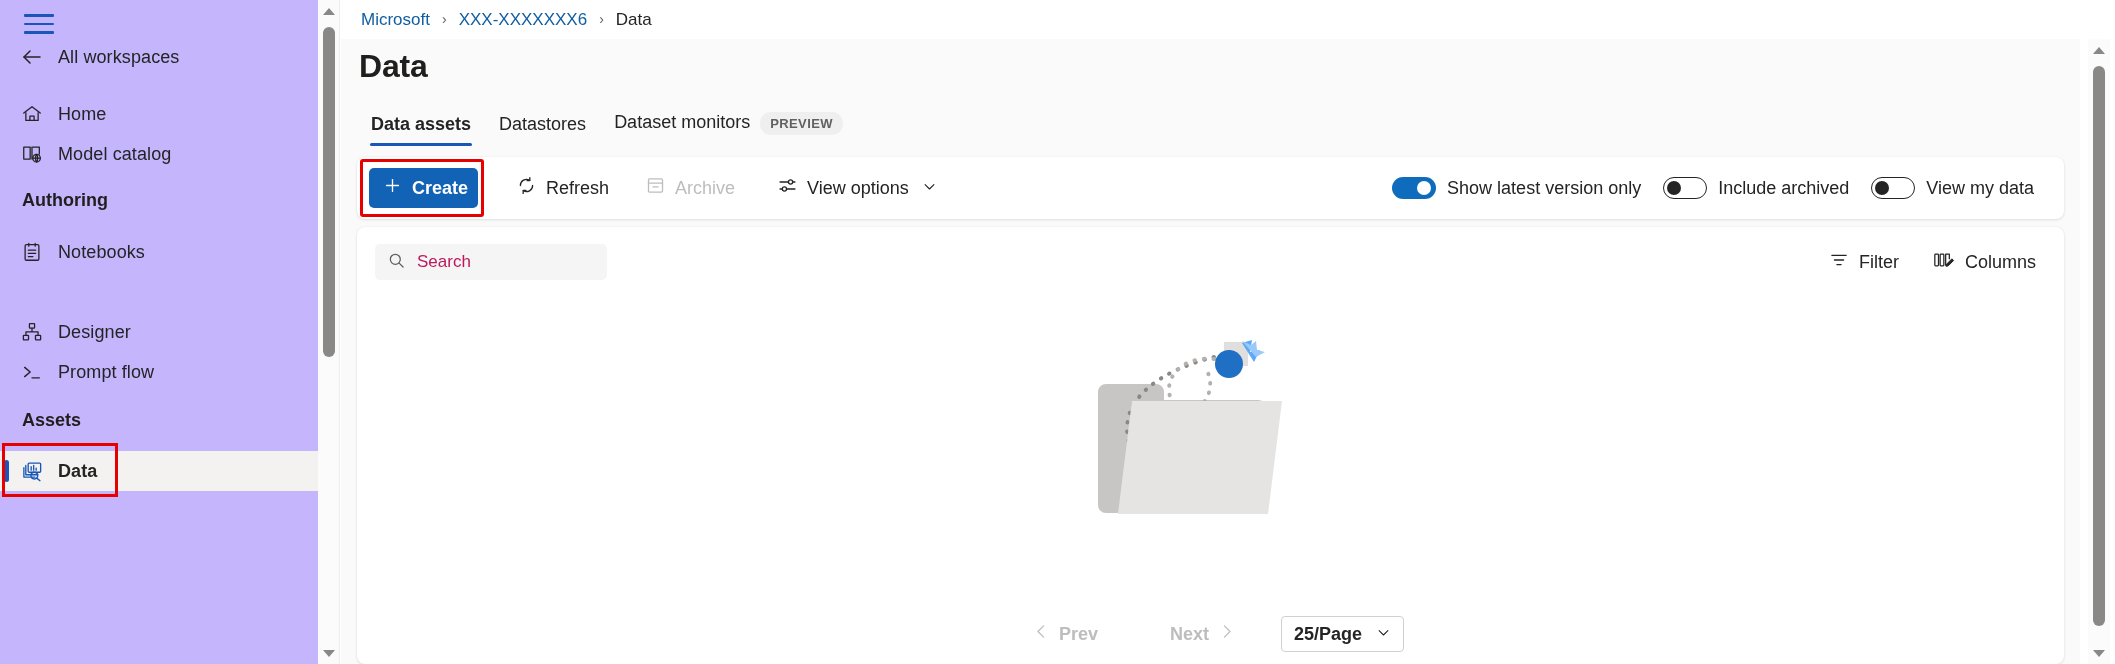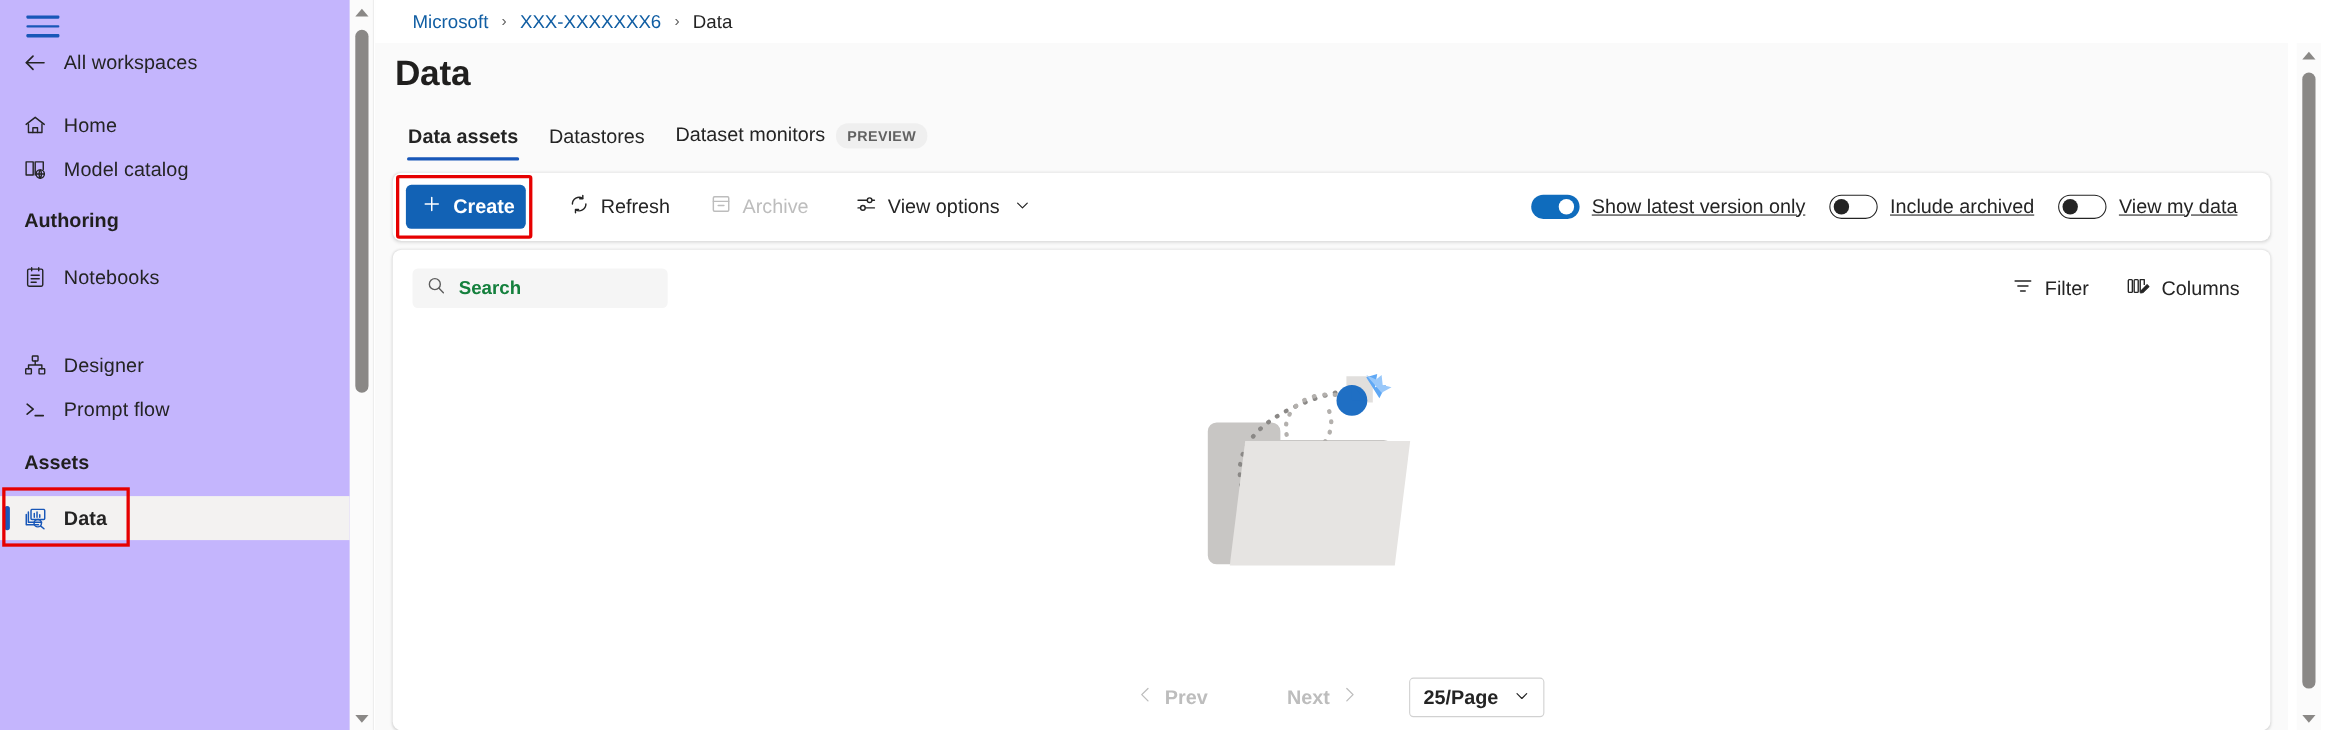--- a/index.html
+++ b/index.html
@@ -62,21 +62,21 @@
     position:absolute; left:5px; width:12px; background:#8a8886; border-radius:6px; cursor:pointer;
   }
 
   
   #main{
     position:absolute; left:341px; top:0; right:35px; height:664px;
     background:#fafafa; overflow:hidden;
   }
   #breadcrumb{
     position:absolute; left:0; top:0; right:0; height:39px;
-    background:#ffffff; display:flex; align-items:center; padding-left:34px;
+    background:#ffffff; display:flex; align-items:center; padding-left:20px;
     font-size:17px;
   }
   .bc-link{ color:#115ea3; cursor:pointer; white-space:nowrap; }
   .bc-cur{ color:#242424; white-space:nowrap; }
   .bc-sep{
     margin:0 12px; color:#616161; font-size:14px; display:inline-block;
     transform:translateY(-1px);
   }
   #page-title{
     position:absolute; left:18px; top:48px; font-size:32px; font-weight:600;
@@ -126,29 +126,29 @@
   .toggle-group{ display:flex; align-items:center; gap:11px; margin-right:22px; }
   .toggle-group:last-child{ margin-right:18px; }
   .toggle{
     width:44px; height:22px; border-radius:11px; position:relative; cursor:pointer; flex:0 0 auto;
   }
   .toggle.on{ background:#0f6cbd; }
   .toggle.off{ background:#ffffff; border:1.5px solid #242424; }
   .toggle .knob{ position:absolute; width:14px; height:14px; border-radius:50%; top:4px; }
   .toggle.on .knob{ background:#ffffff; right:5px; }
   .toggle.off .knob{ background:#242424; left:3px; top:2.5px; }
-  .toggle-label{ font-size:18px; color:#242424; white-space:nowrap;text-decoration:underline; }
+  .toggle-label{ font-size:18px; color:#242424; white-space:nowrap; }
 
   
   #searchbar{
     position:absolute; left:18px; top:17px; width:232px; height:36px;
     background:#f5f5f5; border-radius:5px; display:flex; align-items:center;
     padding:0 12px; gap:11px; cursor:text;
   }
-  #searchbar .ph{ font-size:17px; color:#15803d;font-weight:bold; }
+  #searchbar .ph{ font-size:17px; color:#be185d; }
   #right-actions{
     position:absolute; right:16px; top:17px; display:flex; align-items:center; gap:10px;
   }
   .ra-btn{
     display:flex; align-items:center; gap:10px; height:36px; padding:0 12px;
     font-size:18px; color:#242424; cursor:pointer; border-radius:4px; white-space:nowrap;
   }
 
   
   #empty-illustration{

